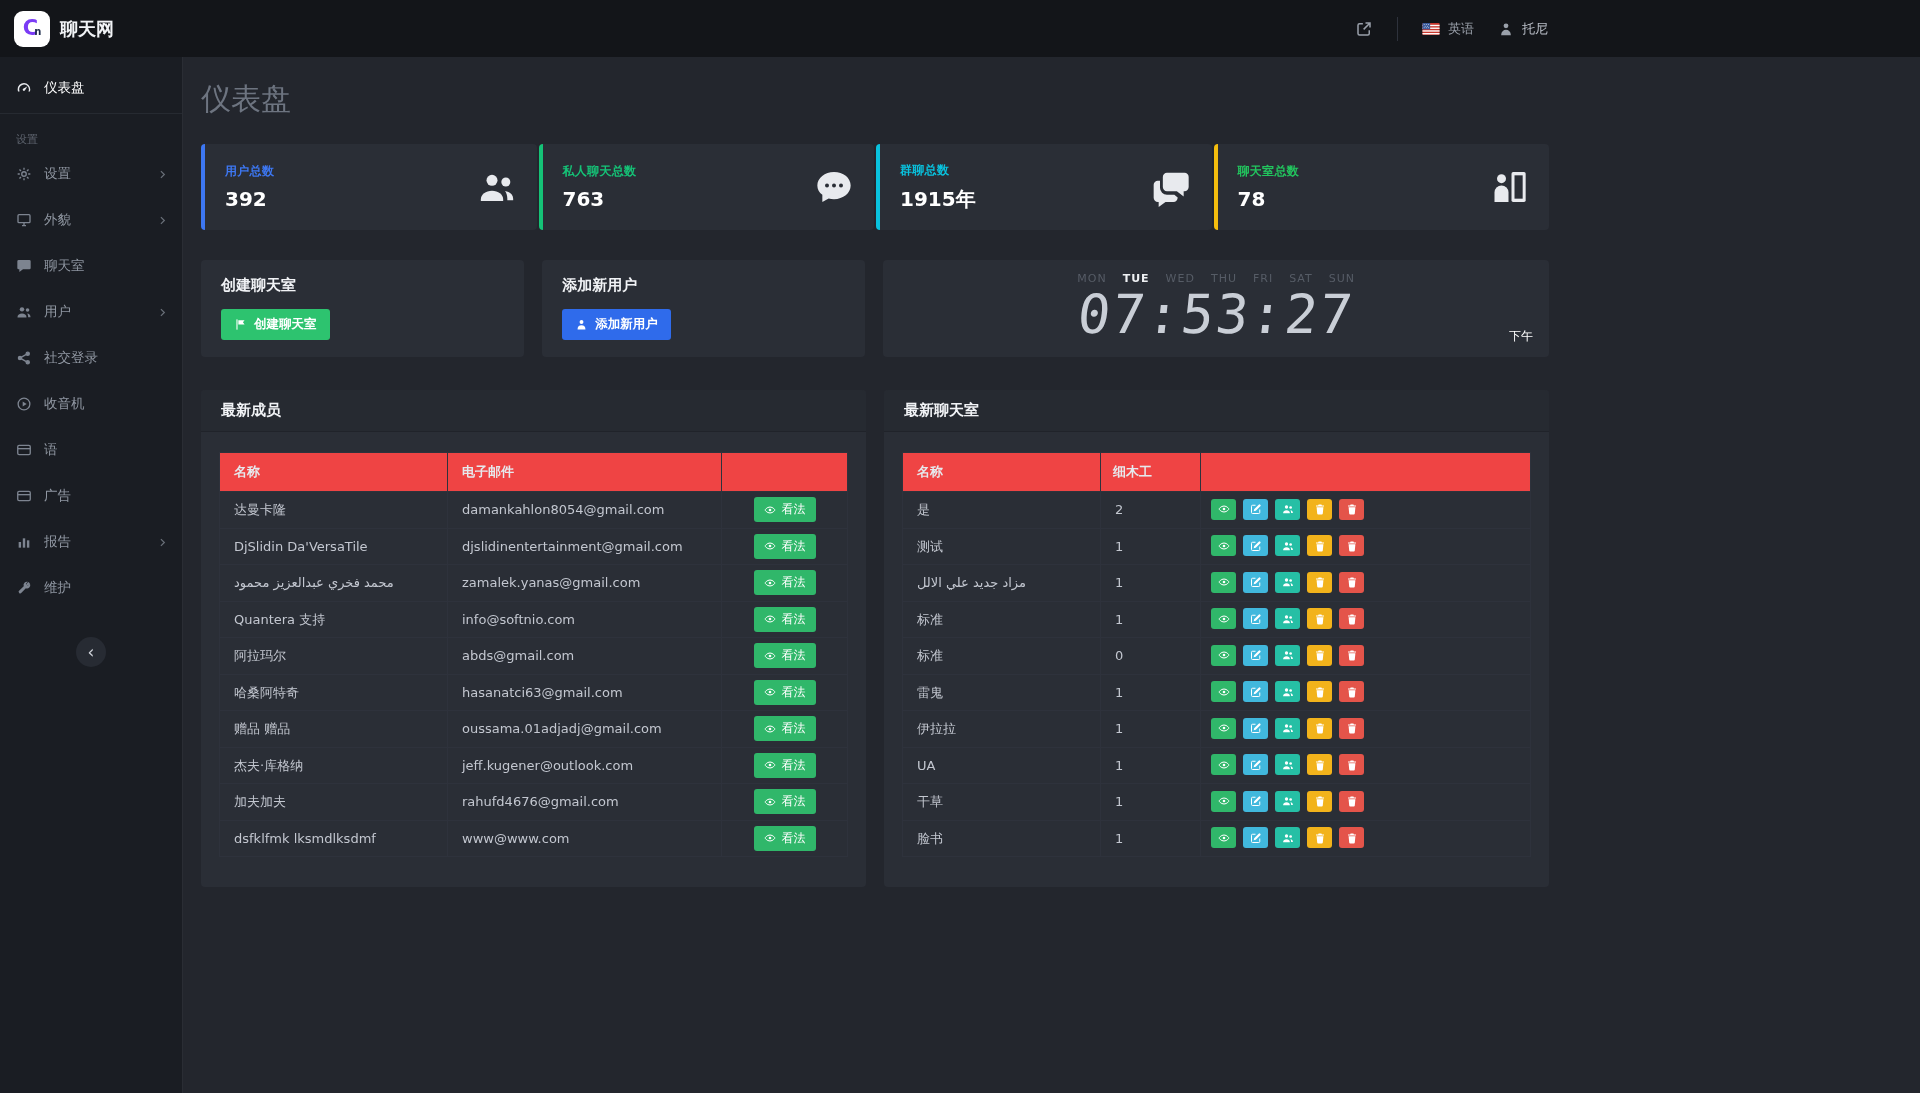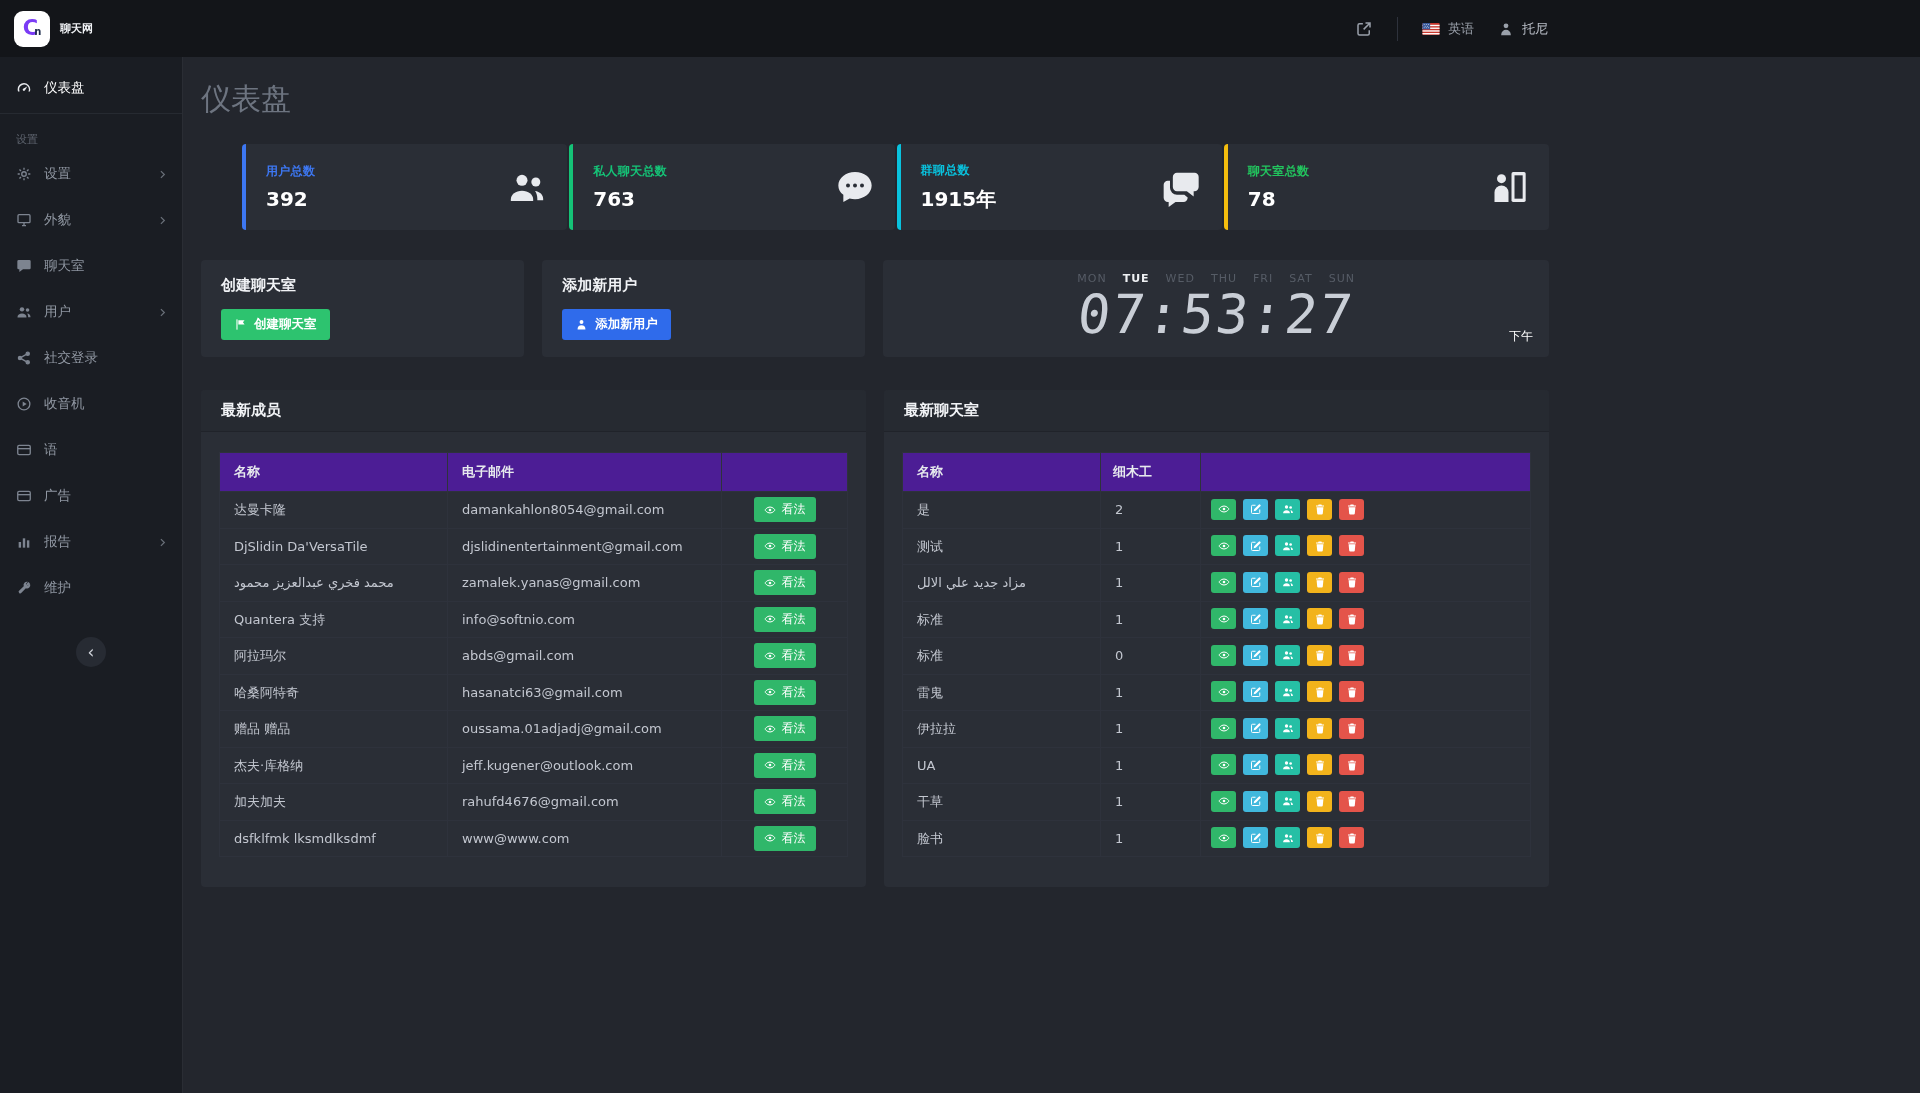--- a/index.html
+++ b/index.html
@@ -22,21 +22,21 @@
     position:fixed; top:0; left:0; right:0; height:57px;
     background:#131519; display:flex; align-items:center; z-index:20;
   }
   .brand { width:183px; flex:none; display:flex; align-items:center; gap:10px; padding-left:14px; cursor:pointer; }
   .logo {
     width:36px; height:36px; background:#ffffff; border-radius:9px;
     display:flex; align-items:center; justify-content:center; position:relative;
   }
   .logo-c { color:#7a3bf5; font-weight:bold; font-size:21px; line-height:1; }
   .logo-n { color:#1b2a4a; font-weight:bold; font-size:10px; line-height:1; margin:6px 0 0 -4px; }
-  .brand-name { color:#f1f3f6; font-weight:bold; font-size:11px; }
+  .brand-name { color:#f1f3f6; font-weight:bold; font-size:18px; }
   .topbar-right {
     margin-left:auto; display:flex; align-items:center; gap:24px;
     padding-right:372px; color:#9aa0aa; font-size:13px;
   }
   .tb-btn { display:inline-flex; align-items:center; gap:8px; cursor:pointer; color:#9aa0aa; background:none; border:none; font-size:13px; font-family:inherit; }
   .tb-divider { width:1px; height:24px; background:#2e323c; }
   .flag { width:18px; height:12px; display:inline-flex; border-radius:1px; overflow:hidden; }
   .flag svg { width:100%; height:100%; }
   .user-name { color:#b9bec7; }
 
@@ -59,21 +59,21 @@
     width:30px; height:30px; border-radius:50%; background:#272b33; color:#cfd3da;
     display:flex; align-items:center; justify-content:center;
     font-size:17px; margin:26px auto 0; cursor:pointer;
   }
 
   
   .main { margin-left:183px; padding:57px 18px 0; }
   .container { max-width:1348px; }
   .page-title { font-size:30px; font-weight:400; color:#6d7480; margin:22px 0 24px; }
 
-  .stats-row { display:grid; grid-template-columns:repeat(4,1fr); gap:2px; margin-bottom:30px;margin-left:41px; }
+  .stats-row { display:grid; grid-template-columns:repeat(4,1fr); gap:2px; margin-bottom:30px; }
   .stat-card {
     background:#2a2e36; border-radius:4px; border-left:4px solid #888;
     height:86px; padding:14px 20px; display:flex; align-items:center; justify-content:space-between;
   }
   .stat-label { font-size:12px; font-weight:bold; letter-spacing:.3px; }
   .stat-value { font-size:20px; font-weight:bold; color:#ffffff; margin-top:7px; }
   .stat-icon { color:#e8eaee; }
 
   .row2 { display:grid; grid-template-columns:1fr 1fr 2.06fr; gap:18px; margin-bottom:33px; }
   .card { background:#2a2e36; border-radius:4px; }
@@ -97,21 +97,21 @@
 
   .row3 { display:grid; grid-template-columns:1fr 1fr; gap:18px; align-items:start; padding-bottom:24px; }
   .card-header {
     background:#262a31; border-bottom:1px solid #20232a; border-radius:4px 4px 0 0;
     padding:11px 20px; color:#f1f3f6; font-weight:bold; font-size:15px;
   }
   .card-body { padding:20px 18px 30px; }
 
   table { width:100%; border-collapse:collapse; font-size:13px; }
   th {
-    background:#4c1d95; padding:10px 14px; text-align:left;
+    background:#ef4444; padding:10px 14px; text-align:left;
     color:#e6e9ed; font-weight:bold; border:1px solid #2e323c;
   }
   td { padding:8px 14px; border:1px solid #2e323c; color:#c3c7d0; vertical-align:middle; line-height:1.5; }
   .td-action { text-align:center; padding:3px 10px; }
   .td-actions { padding:5px 10px; }
   .col-name-m { width:228px; }
   .col-action-m { width:126px; }
   .col-name-r { width:198px; }
   .col-join-r { width:100px;padding-left:12px; }
 

